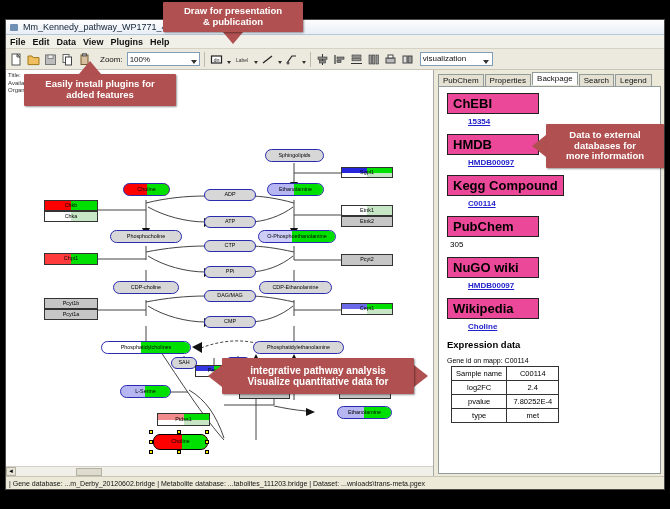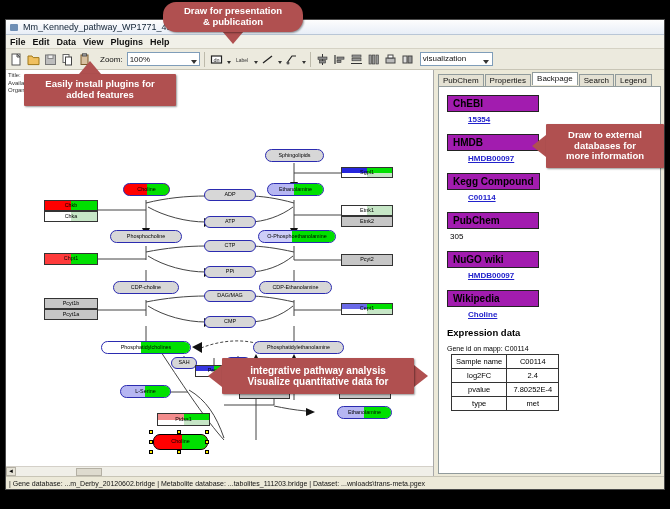--- a/index.html
+++ b/index.html
@@ -65,22 +65,22 @@
   .tab {
     font-size:8px; padding:1px 4px; border:1px solid #919b9c; border-bottom:none;
     background:#e4e1d3; color:#111; margin-right:1px; white-space:nowrap;
   }
   .tab.active { background:#fff; font-weight:normal; position:relative; top:-1px; padding-bottom:2px;}
   .backpage {
     flex:1; background:#fff; border:1px solid #919b9c; margin:0 3px 2px 4px;
     overflow:hidden; padding:6px 8px; position:relative;
   }
   .dbbox {
-    display:inline-block; min-width:92px; border:1px solid #222; background:#a21caf;
-    font-size:10px; font-weight:bold; color:#000; padding:2px 5px; margin-bottom:3px;
+    display:inline-block; min-width:92px; border:1px solid #222; background:#ec4899;
+    font-size:13px; font-weight:bold; color:#000; padding:2px 5px; margin-bottom:3px;
   }
   .dblink { font-size:8px; color:#2222cc; text-decoration:underline; font-weight:bold; display:block; margin:0 0 8px 21px;}
   .dbplain { font-size:8px; color:#000; display:block; margin:0 0 8px 3px;}
   .exprhead { font-size:9.5px; font-weight:bold; color:#000; margin:2px 0 7px 0;}
   .genemapp { font-size:7px; color:#000; margin-bottom:2px;}
   table.exprtab { border-collapse:collapse; margin-left:4px; }
   table.exprtab td {
     border:1px solid #333; font-size:7.5px; text-align:center;
     padding:2px 4px; color:#000; min-width:52px;
   }
@@ -575,39 +575,39 @@
           </table>
       </div>
     </div>
   </div>
 
   <div class="statusbar">
     <span>| Gene database: ...m_Derby_20120602.bridge | Metabolite database: ...tabolites_111203.bridge | Dataset: ...wnloads\trans-meta.pgex</span>
   </div>
 </div>
 
-<div class="callout" style="left:163px; top:2px; width:140px; height:30px; font-size:9.5px;border-radius:13px;">
+<div class="callout" style="left:163px; top:2px; width:140px; height:30px; font-size:9.5px;">
   <div>
     <div>Draw for presentation</div>
     <div>&amp; publication</div>
   </div>
 </div>
 <div class="arrow-down" style="left:222px; top:31px;"></div>
 
 <div class="callout" style="left:24px; top:74px; width:152px; height:32px; font-size:9.5px;">
   <div>
     <div>Easily install plugins for</div>
     <div>added features</div>
   </div>
 </div>
 <div class="arrow-up" style="left:79px; top:61px;"></div>
 
 <div class="callout" style="left:546px; top:124px; width:118px; height:44px; font-size:9.5px;">
   <div>
-    <div>Draw  to external</div>
+    <div>Data  to external</div>
     <div>databases  for</div>
     <div>more information</div>
   </div>
 </div>
 <div class="arrow-left" style="left:532px; top:135px;"></div>
 
 <div class="callout" style="left:222px; top:358px; width:192px; height:36px; font-size:10px;">
   <div>
     <div>integrative pathway analysis</div>
     <div>Visualize quantitative data  for</div>

